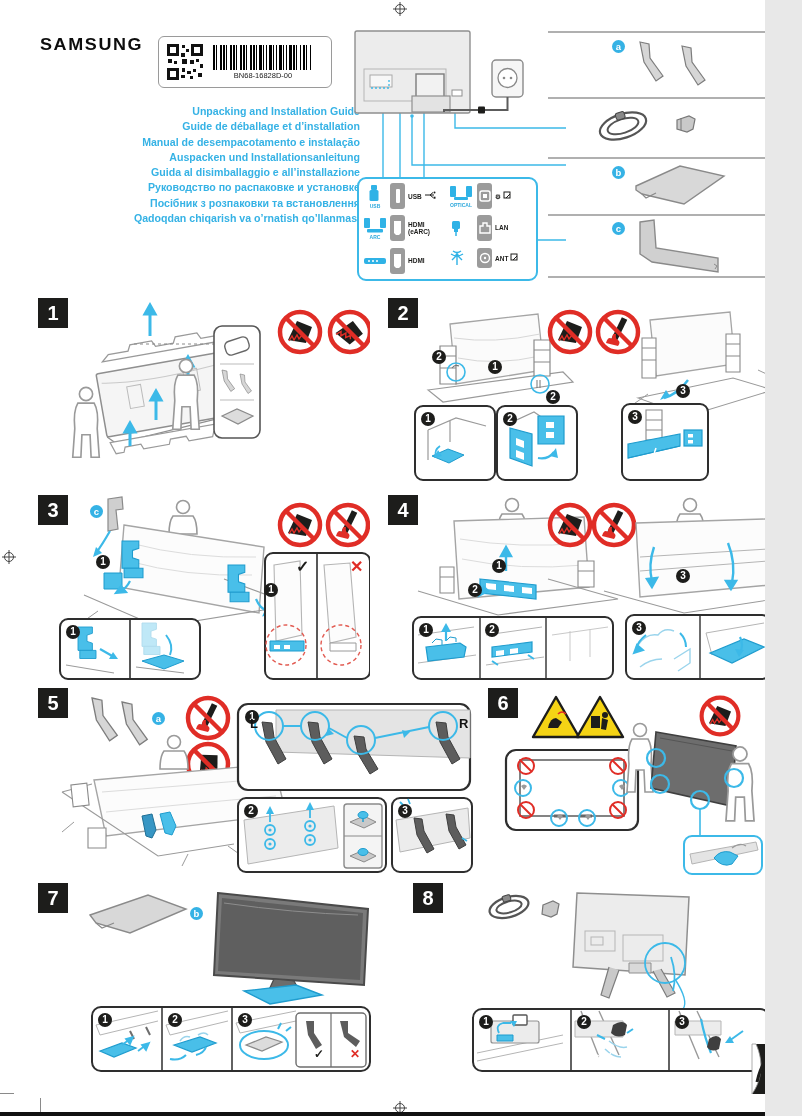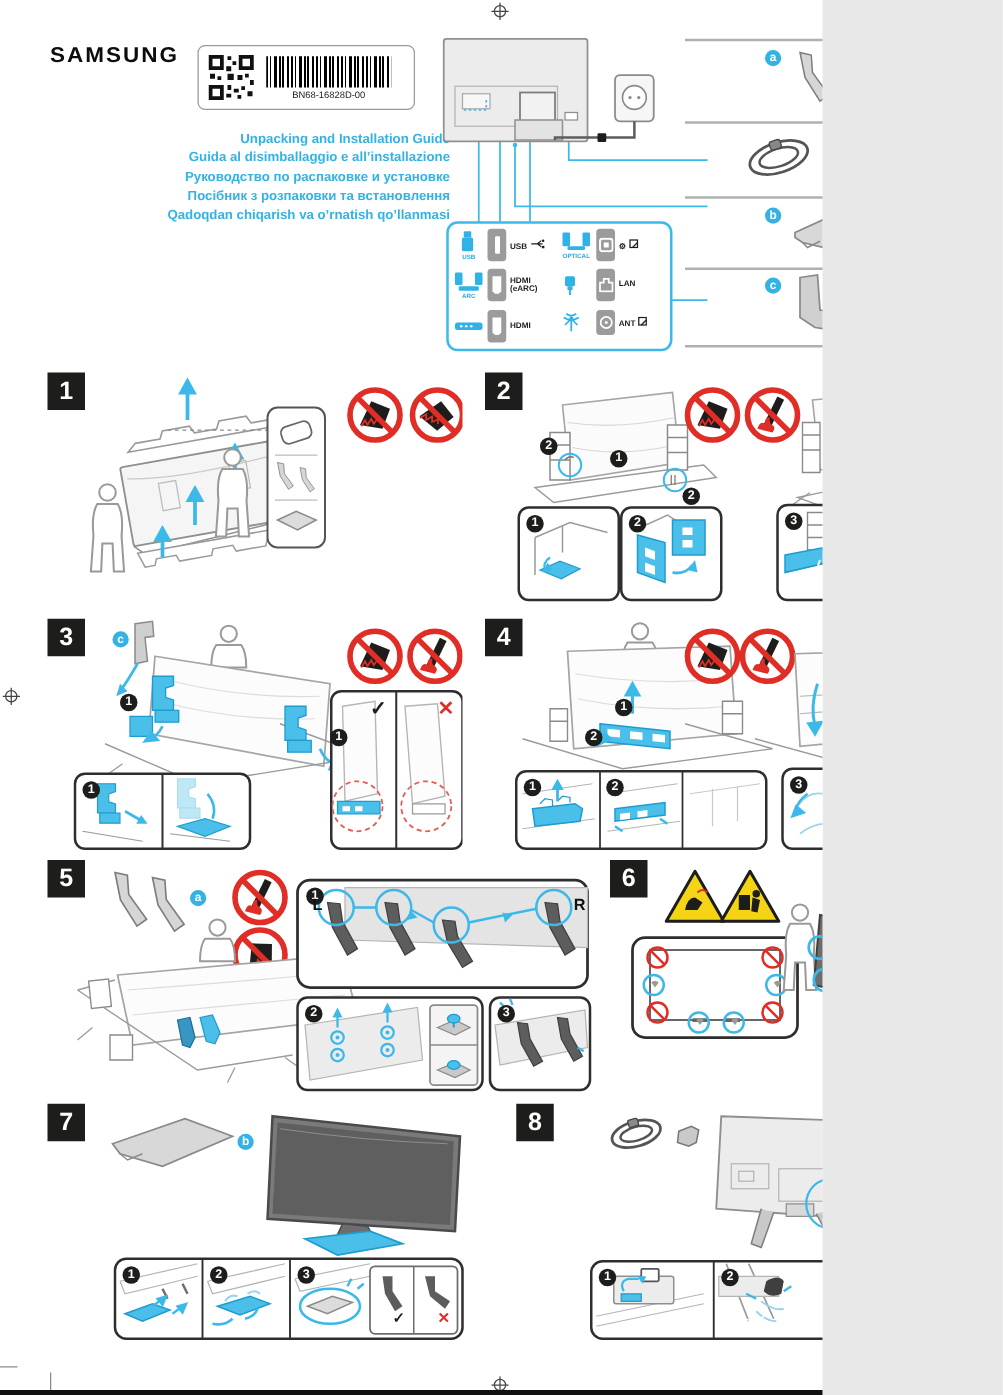--- a/index.html
+++ b/index.html
@@ -1,16 +1,16 @@
 <!DOCTYPE html>
 <html><head>
 <meta charset="utf-8">
 <style>
   html,body{margin:0;padding:0;background:#e8e8e8;}
-  #page{position:relative;width:658px;height:1116px;background:#fff;overflow:hidden;
+  #page{position:relative;width:765px;height:1116px;background:#fff;overflow:hidden;
         font-family:"Liberation Sans",sans-serif;color:#1d1d1b;}
   .abs{position:absolute;}
   .brand{font-size:18px;font-weight:800;letter-spacing:1.6px;color:#0d0d0d;transform:scaleY(.95);}
   .labelbox{width:172px;height:50px;border:1.5px solid #9a9a9a;border-radius:6px;background:#fff;
             display:flex;align-items:center;}
   .barcode{width:100px;height:25px;
     background:repeating-linear-gradient(90deg,#000 0 1.5px,#fff 1.5px 3px,#000 3px 4px,#fff 4px 6.5px,#000 6.5px 8.5px,#fff 8.5px 10px);}
   .pn{font-size:7.5px;color:#222;text-align:center;margin-top:1px;}
   .titles{text-align:right;color:#35b2e5;font-weight:bold;font-size:10.6px;line-height:15.3px;width:300px;}
   .stepnum{width:30px;height:30px;background:#1d1d1b;color:#fff;font-weight:bold;font-size:20px;
@@ -117,20 +117,23 @@
     </g>
   </svg>
   <div style="margin-left:8px">
     <div class="barcode"></div>
     <div class="pn">BN68-16828D-00</div>
   </div>
 </div>
 
 <div class="abs titles" style="left:60px;top:104px">
   <div>Unpacking and Installation Guide</div>
+  <div>Guide de déballage et d’installation</div>
+  <div>Manual de desempacotamento e instalação</div>
+  <div>Auspacken und Installationsanleitung</div>
   <div>Guida al disimballaggio e all’installazione</div>
   <div>Руководство по распаковке и установке</div>
   <div>Посібник з розпаковки та встановлення</div>
   <div>Qadoqdan chiqarish va o’rnatish qo’llanmasi</div>
 </div>
 
 <svg class="abs" style="left:0;top:0" width="802" height="292">
   <g fill="none" stroke="#3cb9e8" stroke-width="1.4">
     <polyline points="383,98 383,179"></polyline>
     <polyline points="400,98 400,179"></polyline>

